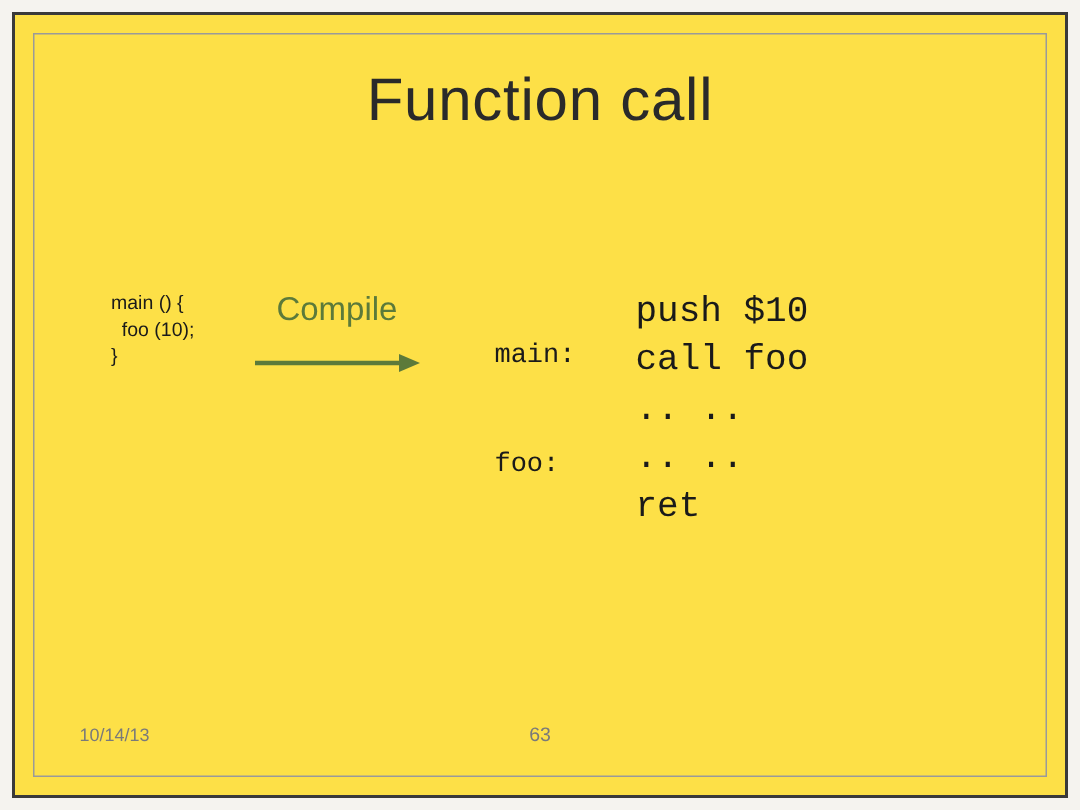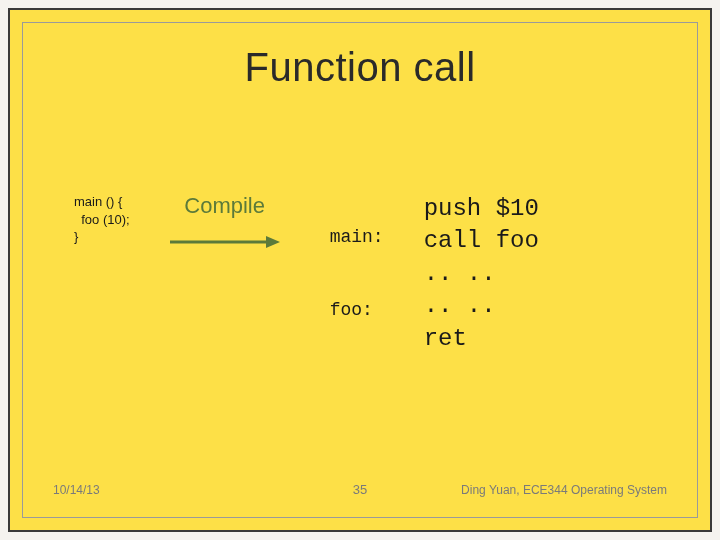--- a/index.html
+++ b/index.html
@@ -138,17 +138,16 @@
         <div class="asm-instr">push $10
 call foo
 .. ..
 .. ..
 ret</div>
       </div>
 
     </div>
 
     <div class="footer-date">10/14/13</div>
-    <div class="footer-page">35</div>
-    <div class="footer-credit">Ding Yuan, ECE344 Operating System</div>
+    <div class="footer-page">63</div>
 
   </div>
 </div>
 
 </body></html>

